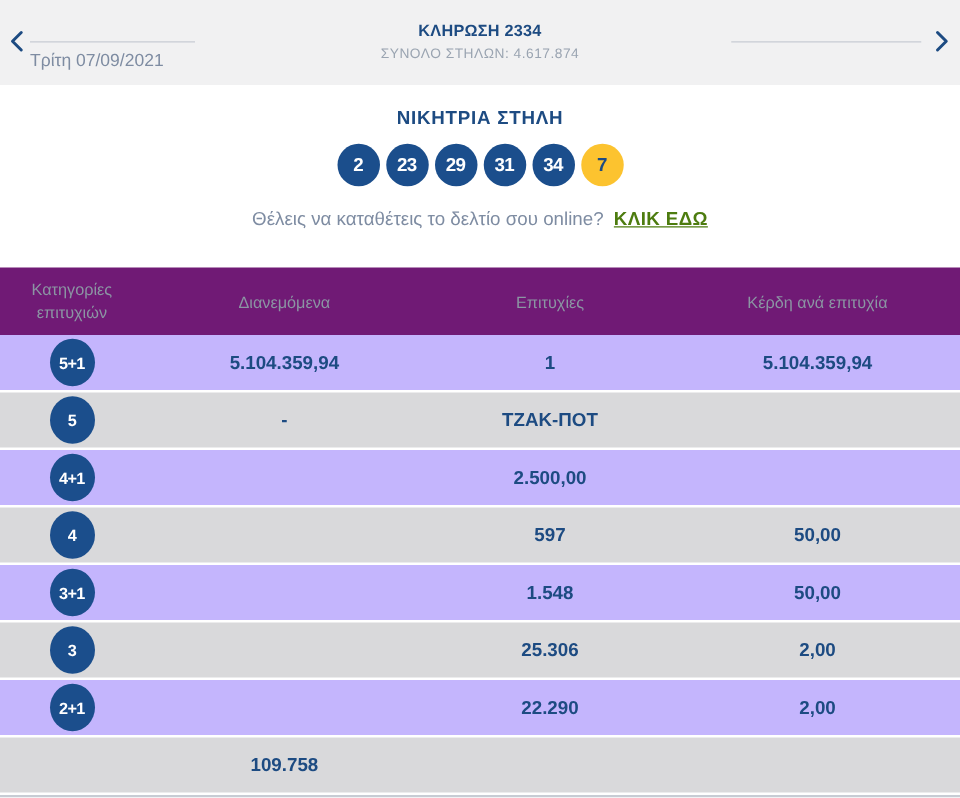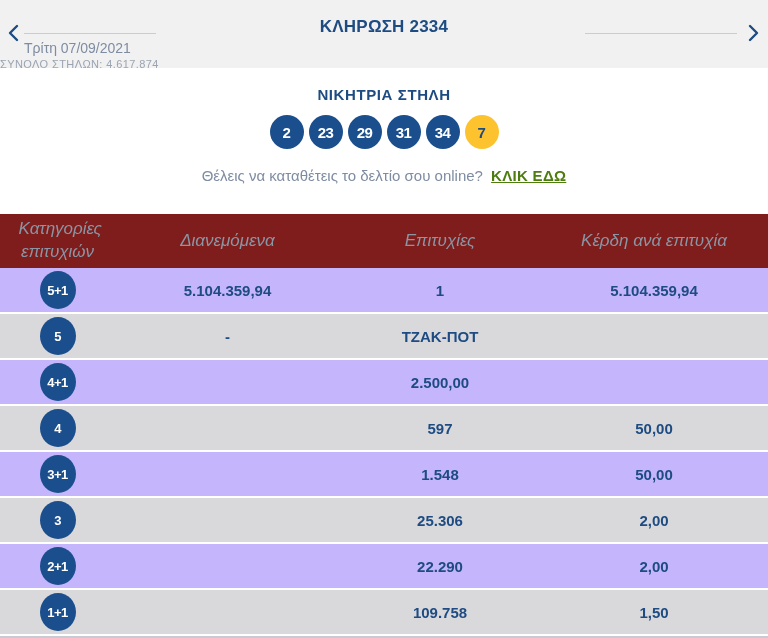--- a/index.html
+++ b/index.html
@@ -16,27 +16,28 @@
 
   
   .draw-header {
     height: 68px;
     background: #f1f1f2;
     position: relative;
   }
   .draw-title {
     text-align: center;
     padding-top: 17px;
-    font-size: 17px;
+    font-size: 13px;
     font-weight: bold;
     color: #1d4b82;
     letter-spacing: 0.2px;
   }
   .draw-total {
-    margin-top: 21px;
+    text-align: center;
+    margin-top: 5px;
     font-size: 11px;
     color: #9aa4b1;
     letter-spacing: 0.4px;
   }
   .nav-prev, .nav-next {
     position: absolute;
     top: 24px;
     width: 16px;
     height: 18px;
     cursor: pointer;
@@ -113,24 +114,23 @@
 
   
   .results { margin-top: 30px; }
   .t-row {
     display: grid;
     grid-template-columns: 115px 225px 200px auto;
     align-items: center;
   }
   .t-head {
     height: 54px;
-    background: #7f1d1d;
+    background: #701a75;
     color: #8b95a3;
-    font-size: 17px;
-    font-style: italic;
+    font-size: 13px;
   }
   .t-head .cell { font-weight: normal; }
   .cell { text-align: center; }
   .cell.cat { display: flex; justify-content: center; }
   .t-head .cell.cat { max-width: 115px; }
   .t-head .cell.cat span { display: inline-block; max-width: 78px; line-height: 1.35; }
   .data-row {
     height: 44px;
     margin-bottom: 2px;
     font-size: 15px;
@@ -253,22 +253,18 @@
   </div>
       <div class="t-row data-row even">
     <div class="cell cat">
           <span class="badge">2+1</span>
         </div>
     <div class="cell"></div>
     <div class="cell">22.290</div>
     <div class="cell">2,00</div>
   </div>
       <div class="t-row data-row odd">
-    <div class="cell cat">
-          <span class="badge">1+1</span>
-        </div>
     <div class="cell"></div>
     <div class="cell">109.758</div>
-    <div class="cell">1,50</div>
   </div>
     </div>
   <div class="bottom-line"></div>
 </div>
 
 </body></html>

